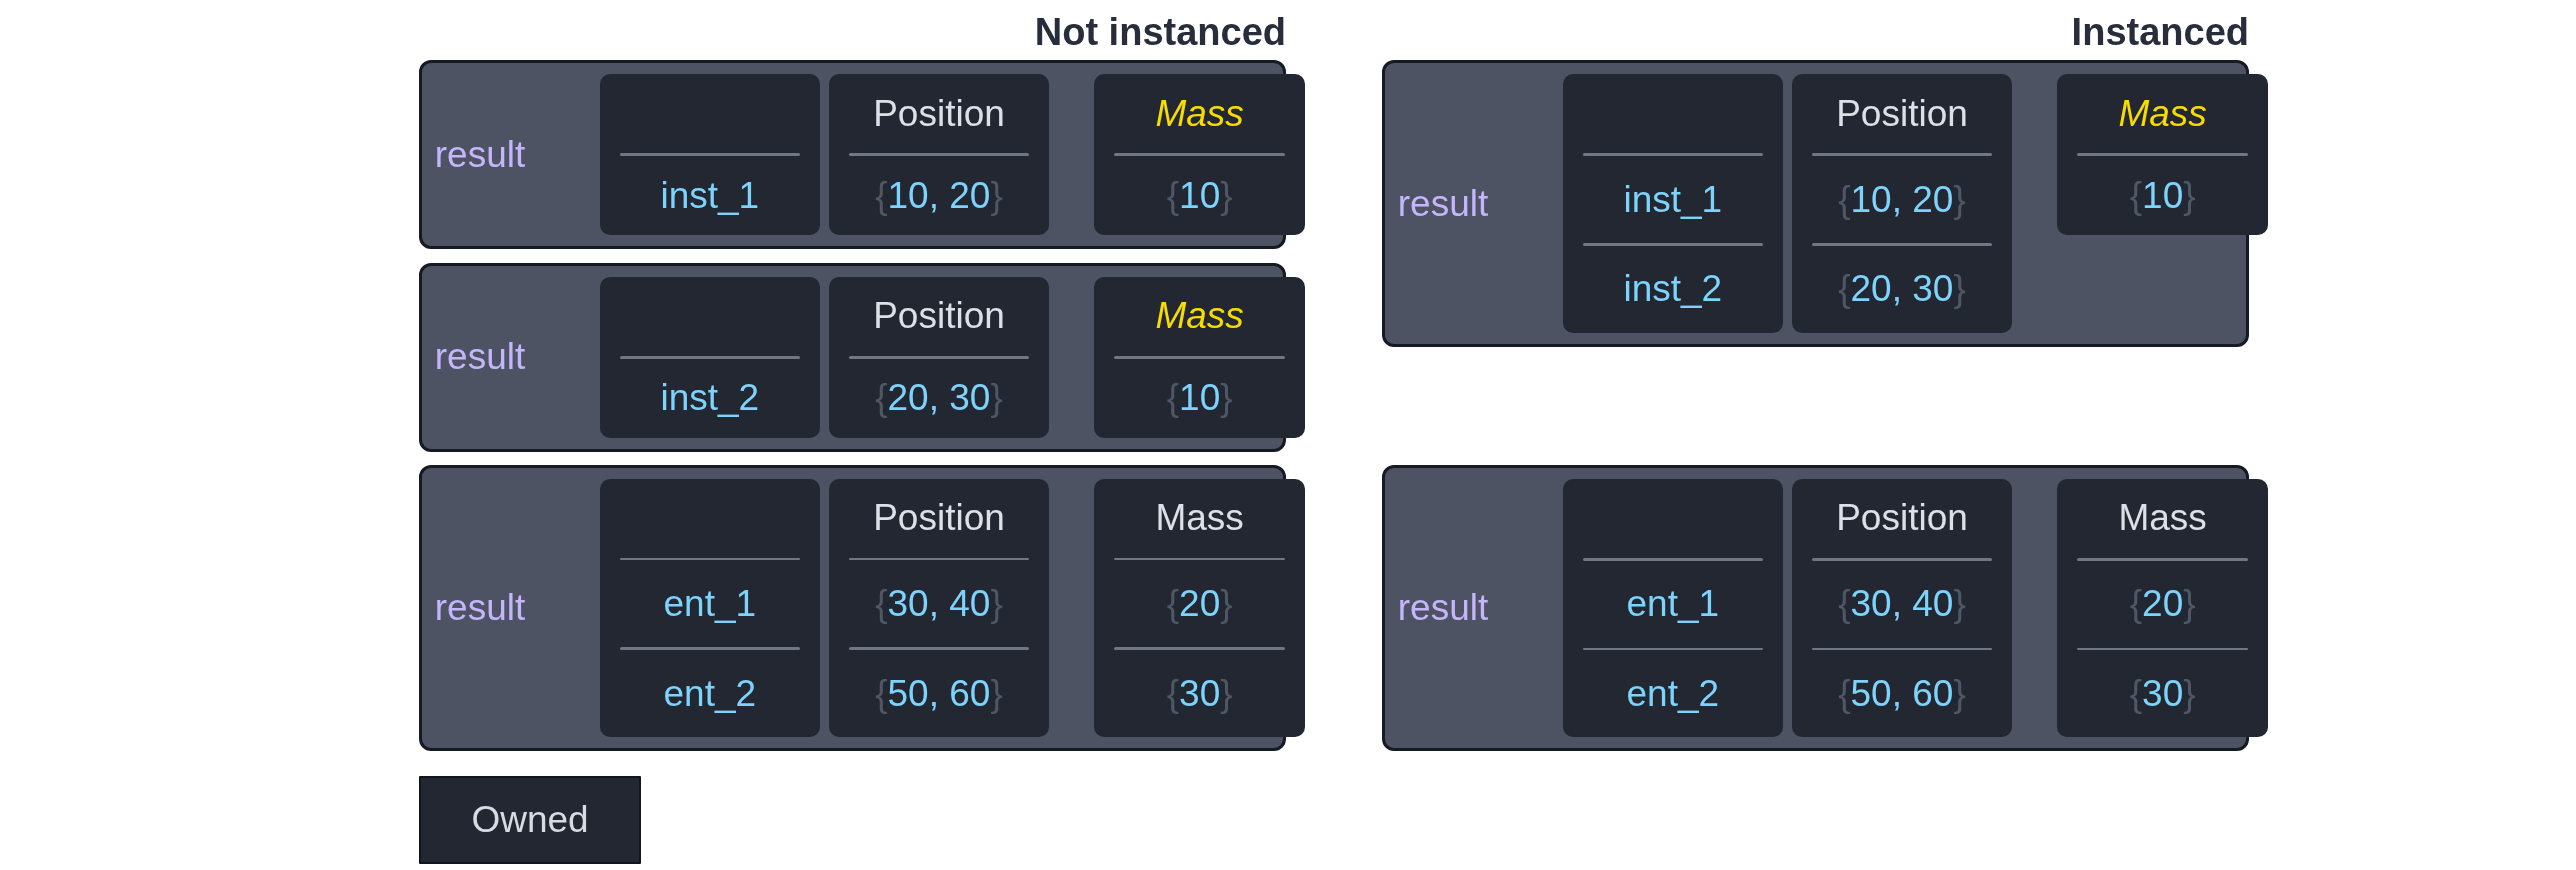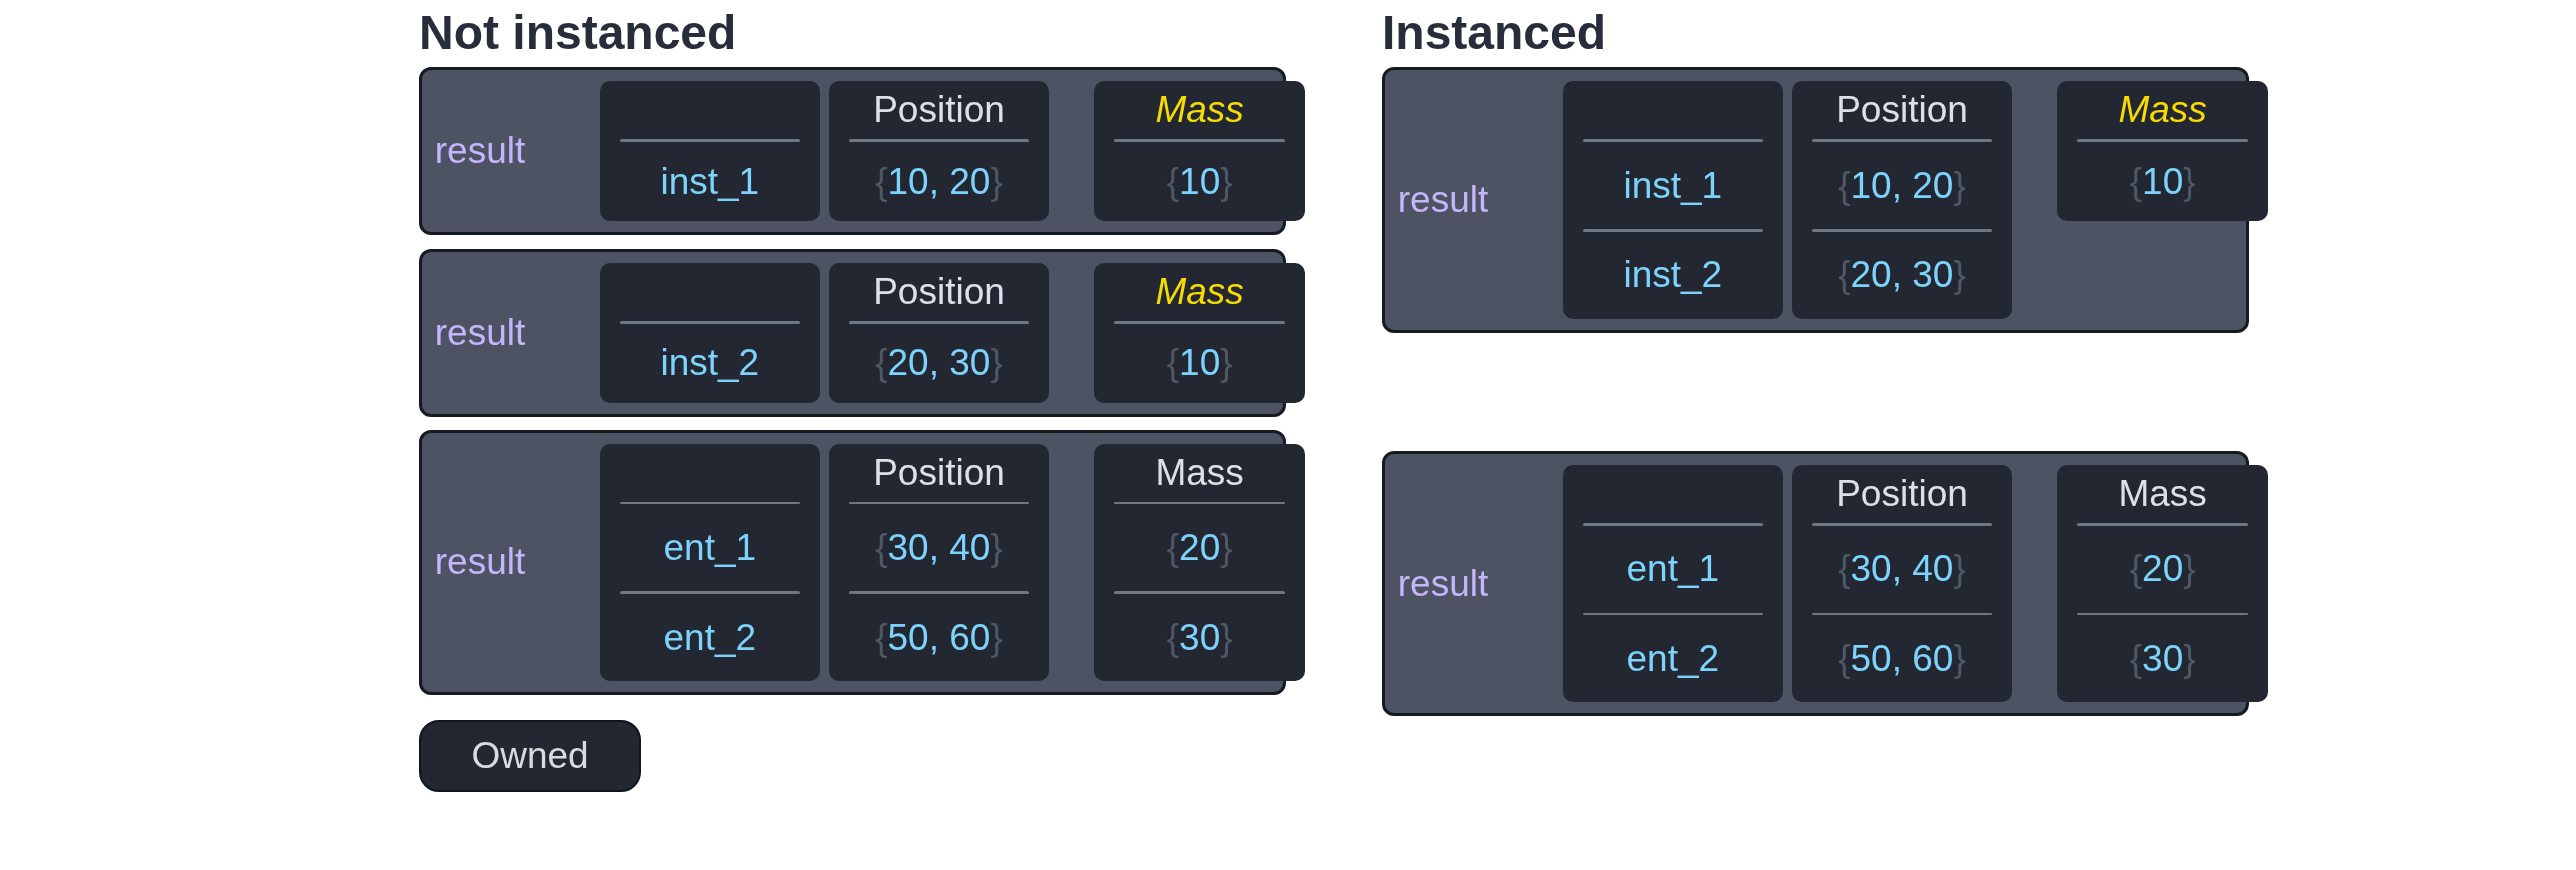--- a/index.html
+++ b/index.html
@@ -5,23 +5,23 @@
   html,body{margin:0;padding:0;background:#ffffff;}
   body{
     width:2576px;height:870px;overflow:hidden;
     font-family:"Liberation Sans", sans-serif;
     position:relative;
   }
   .col{position:absolute;top:7.3px;width:867px;}
   .col-left{left:419px;}
   .col-right{left:1382px;}
   .title{
-    height:51px;line-height:51px;text-align:left;
-    font-size:48px;font-weight:700;color:#272d3a;
-    margin-bottom:9px;white-space:nowrap;
+    height:51px;line-height:51px;text-align:right;
+    font-size:38px;font-weight:700;color:#272d3a;
+    margin-bottom:2px;white-space:nowrap;
   }
   .box{
     box-sizing:border-box;width:867px;
     background:#4d5362;border:3.7px solid #161a23;border-radius:12px;
     padding:11px;display:flex;align-items:stretch;
   }
   .mb15{margin-bottom:13.8px;}
   .mb14{margin-bottom:13px;}
   .mb129{margin-bottom:118px;}
   .box-label{
@@ -30,38 +30,38 @@
   }
   .cells{display:flex;gap:9.2px;align-items:stretch;flex:1;}
   .cell{
     box-sizing:border-box;background:#222731;border-radius:10px;
     padding:0 13px;display:flex;flex-direction:column;
   }
   .c-entity{width:220px;flex:0 0 220px;}
   .c-pos{width:220px;flex:0 0 220px;}
   .c-mass{width:211px;flex:0 0 211px;margin-left:36px;}
   .chead{
-    height:58px;display:flex;align-items:center;justify-content:center;
+    height:79px;display:flex;align-items:center;justify-content:center;
     font-size:37px;color:#dde0e7;white-space:nowrap;
   }
   .shared-text{color:#f6dc00;font-style:italic;}
   .hr{height:2.8px;background:#6f7684;margin:0 7.3px;border-radius:1.8px;flex:0 0 2.8px;}
   .crow{
     height:79px;display:flex;align-items:center;justify-content:center;
     font-size:37px;white-space:nowrap;
   }
   .box.two .crow{height:87px;}
   .box.two .cell.short{align-self:flex-start;}
   .box.two .cell.short .crow{height:79px;}
   .green{color:#7dd3fc;}
   .brace{color:#4f5765;}
   .legend{display:flex;gap:15.6px;margin-top:25px;}
   .legend-chip{
-    box-sizing:border-box;width:222px;height:72px;
-    background:#222731;border:2.8px solid #11151d;border-radius:20px;
+    box-sizing:border-box;width:222px;height:88px;
+    background:#222731;border:2.8px solid #11151d;border-radius:1px;
     display:flex;align-items:center;justify-content:center;
     font-size:37px;
   }
   .owned-text{color:#d8dbe2;}
 </style>
 </head>
 <body>
 
 <div class="col col-left">
   <div class="title">Not instanced</div>

